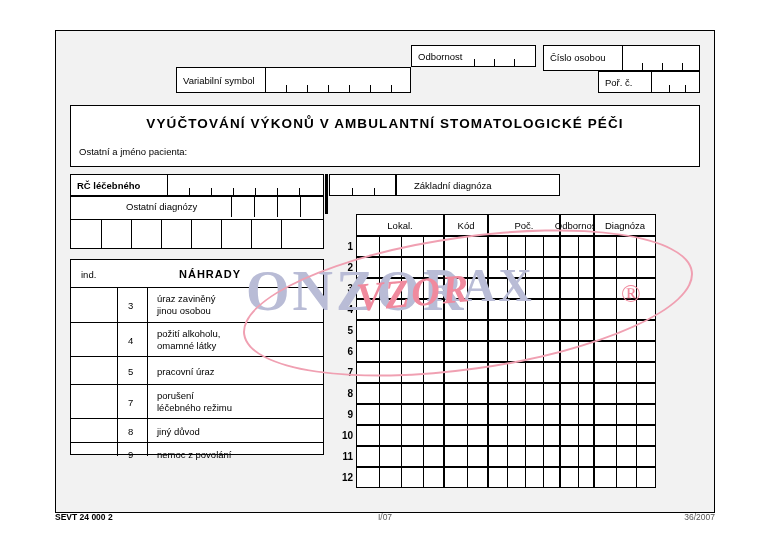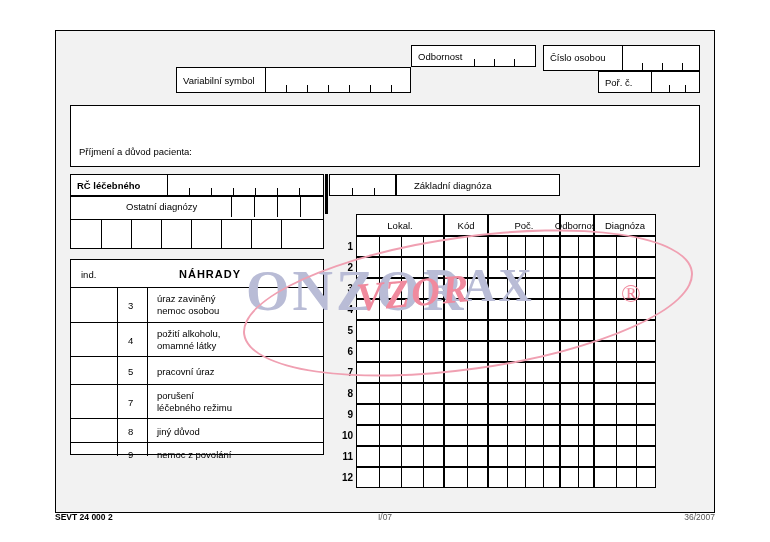--- a/index.html
+++ b/index.html
@@ -119,21 +119,22 @@
   <div class="box" style="left:542px;top:40px;width:102px;height:22px;">
     <span class="lbl" style="left:6px;top:5px;">Poř. č.</span>
     <div class="ticks">
       <i style="left:52px;"></i>
       <i class="short" style="left:70px;"></i>
       <i class="short" style="left:86px;"></i>
     </div>
   </div>
 
   <div class="title-box">
-    <span class="lbl" style="left:8px;top:40px;font-size:9.5px;">Příjmení a důvod pacienta:</span>
+    <div class="title-txt">VYÚČTOVÁNÍ VÝKONŮ V AMBULANTNÍ STOMATOLOGICKÉ PÉČI</div>
+    <span class="lbl" style="left:8px;top:40px;font-size:9.5px;">Ostatní a jméno pacienta:</span>
   </div>
 
   <div class="box" style="left:14px;top:143px;width:254px;height:22px;">
     <span class="lbl b" style="left:6px;top:5px;">RČ léčebného</span>
     <div class="ticks">
       <i style="left:96px;"></i>
       <i class="short" style="left:118px;"></i>
       <i class="short" style="left:140px;"></i>
       <i class="short" style="left:162px;"></i>
       <i class="short" style="left:184px;"></i>
@@ -182,21 +183,21 @@
       <span class="lbl" style="left:10px;top:9px;">ind.</span>
       <span class="lbl b" style="left:108px;top:8px;letter-spacing:1px;font-size:11px;">NÁHRADY</span>
     </div>
 
     <div class="abs" style="left:46px;top:28px;width:0;height:168px;border-left:1px solid #000;"></div>
     <div class="abs" style="left:76px;top:28px;width:0;height:168px;border-left:1px solid #000;"></div>
 
     <div class="abs" style="left:0;top:28px;width:100%;height:34px;">
       <span class="lbl" style="left:57px;top:12px;">3</span>
       <span class="lbl" style="left:86px;top:5px;white-space:pre-line;line-height:12px;">úraz zaviněný
-nemoc osobou</span>
+jinou osobou</span>
     </div>
     <div class="abs cellrow" style="left:0;top:62px;width:100%;height:34px;">
       <span class="lbl" style="left:57px;top:12px;">4</span>
       <span class="lbl" style="left:86px;top:5px;white-space:pre-line;line-height:12px;">požití alkoholu,
 omamné látky</span>
     </div>
     <div class="abs cellrow" style="left:0;top:96px;width:100%;height:28px;">
       <span class="lbl" style="left:57px;top:9px;">5</span>
       <span class="lbl" style="left:86px;top:9px;">pracovní úraz</span>
     </div>

